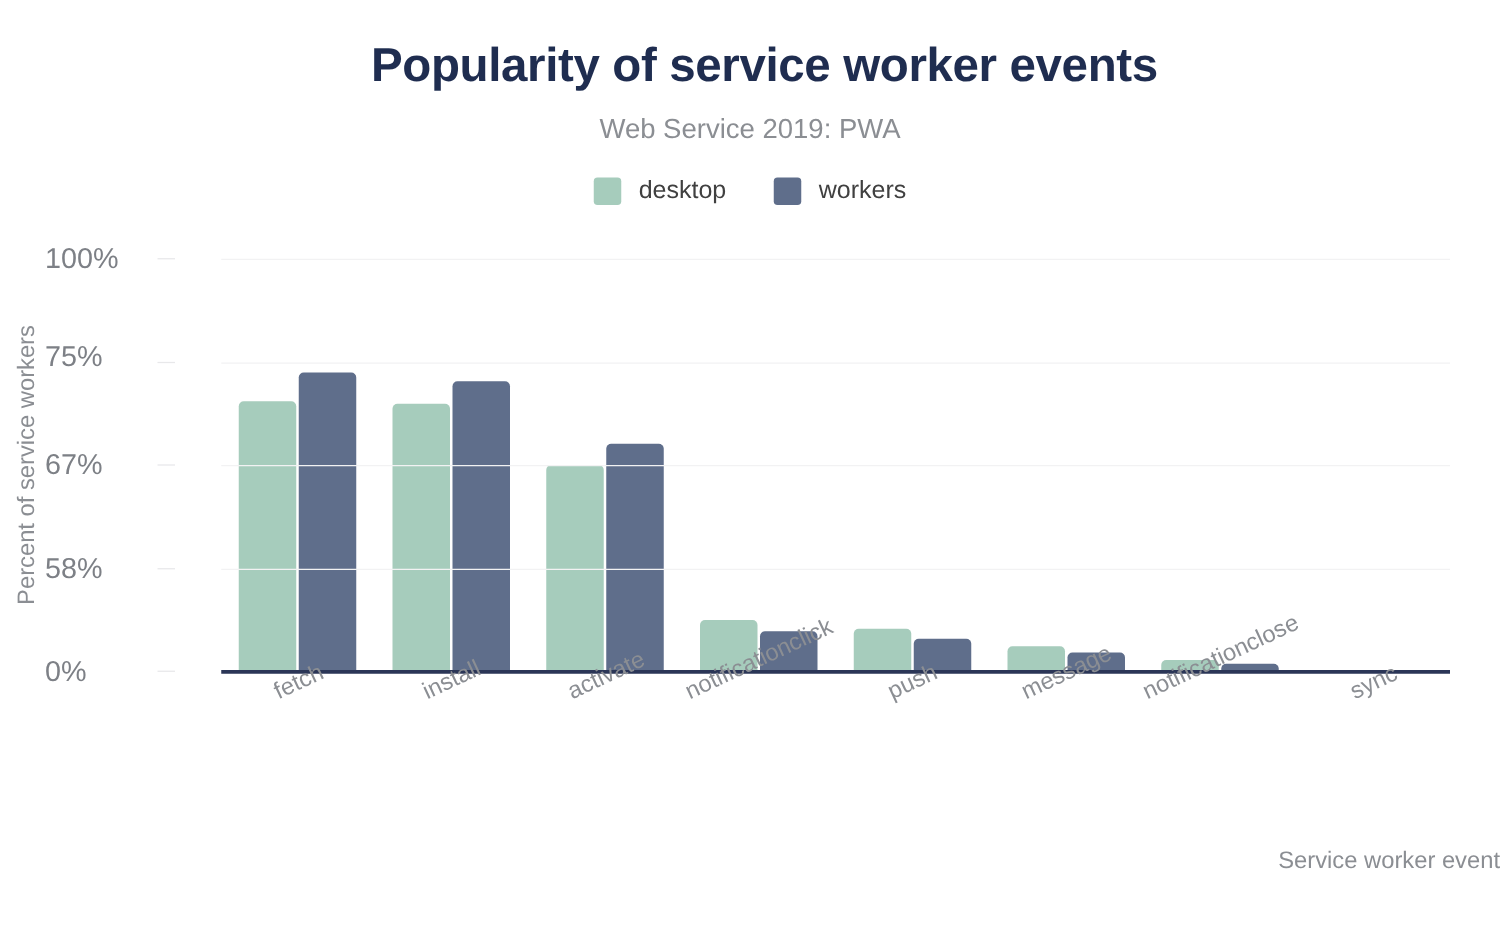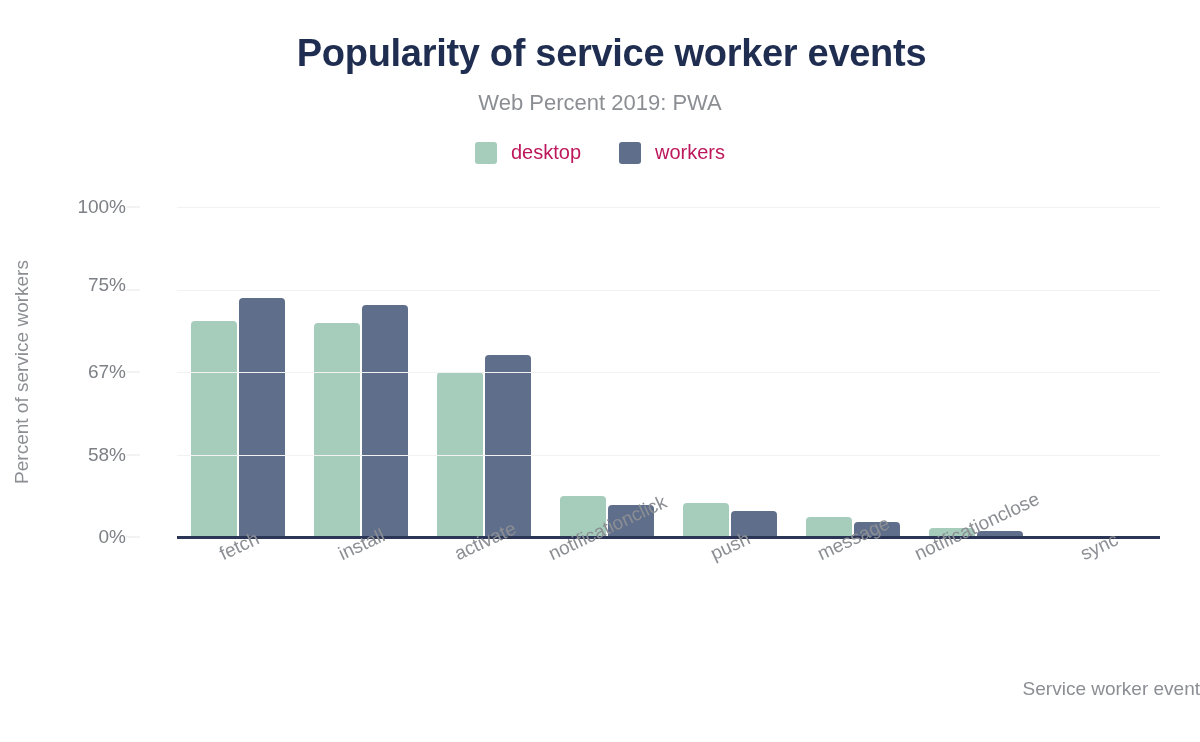--- a/index.html
+++ b/index.html
@@ -64,21 +64,21 @@
 
   .legend-swatch {
     width: 22px;
     height: 22px;
     border-radius: 3px;
     display: block;
   }
 
   .legend-label {
     font-size: 20px;
-    color: #be185d;
+    color: #404040;
   }
 
   
   .plot-area {
     position: absolute;
     left: 177px;
     top: 207px;
     width: 983px;
     height: 330px;
   }
@@ -98,22 +98,21 @@
     height: 3px;
     background: #2b3657;
     bottom: -2px;
   }
 
   
   .ytick {
     position: absolute;
     right: 1034px;
     width: 90px;
-    text-align: right;
-    font-size: 19px;
+    font-size: 23px;
     color: #7d8086;
     transform: translateY(-50%);
   }
 
   .ytick-dash {
     position: absolute;
     width: 14px;
     height: 1px;
     background: #e8e8ea;
     right: 1020px;
@@ -187,21 +186,21 @@
     transform: rotate(-25deg);
     text-align: right;
   }
 </style>
 </head>
 <body>
 
 <div id="chart-root">
 
   <div class="chart-title">Popularity of service worker events</div>
-  <div class="chart-subtitle">Web Percent 2019: PWA</div>
+  <div class="chart-subtitle">Web Service 2019: PWA</div>
 
   <div class="legend" id="legend">
       <div class="legend-item">
         <span class="legend-swatch" style="background: rgb(166, 204, 188);"></span>
         <span class="legend-label">desktop</span>
       </div>
       <div class="legend-item">
         <span class="legend-swatch" style="background: rgb(95, 110, 139);"></span>
         <span class="legend-label">workers</span>
       </div>

